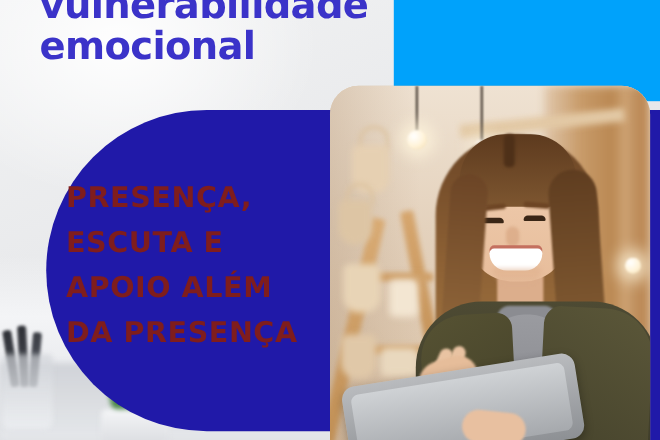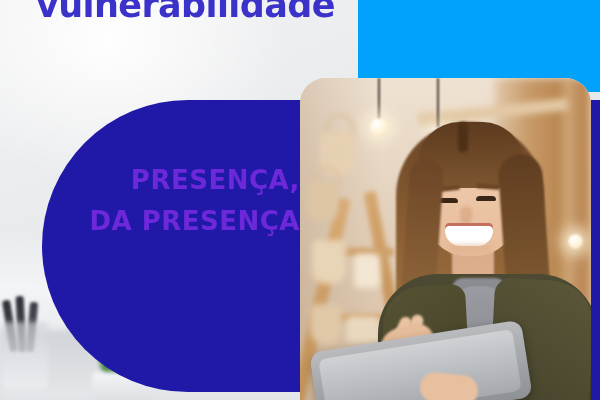--- a/index.html
+++ b/index.html
@@ -99,27 +99,27 @@
     letter-spacing: -0.6px;
     white-space: nowrap;
   }
   .headline .ln { display: block; }
 
   
   .slogan {
     position: absolute;
     left: 60px; top: 160px;
     width: 240px;
-    color: #6d28d9;
+    color: #7f1d1d;
     font-family: "DejaVu Sans", sans-serif;
     font-weight: bold;
     font-size: 26px;
     line-height: 41px;
     letter-spacing: 0.5px;
-    text-align: right;
+    text-align: left;
   }
   .slogan .ln { display: block; white-space: nowrap; }
 
   
   .photo-card {
     position: absolute;
     left: 300px; top: 78px;
     width: 291px; height: 322px;
     border-radius: 26px 26px 0 0;
     overflow: hidden;
@@ -439,20 +439,23 @@
     <div class="ph ph-finger f1"></div>
     <div class="ph ph-finger f2"></div>
     <div class="ph ph-hand-l"></div>
     <div class="ph ph-tablet"></div>
     <div class="ph ph-tablet-screen"></div>
     <div class="ph ph-hand-r"></div>
   </div>
 
   <div class="headline">
     <span class="ln">vulnerabilidade</span>
+    <span class="ln">emocional</span>
   </div>
 
   <div class="slogan">
     <span class="ln">PRESENÇA,</span>
+    <span class="ln">ESCUTA E</span>
+    <span class="ln">APOIO ALÉM</span>
     <span class="ln">DA PRESENÇA</span>
   </div>
 
 </div>
 
 </body></html>

